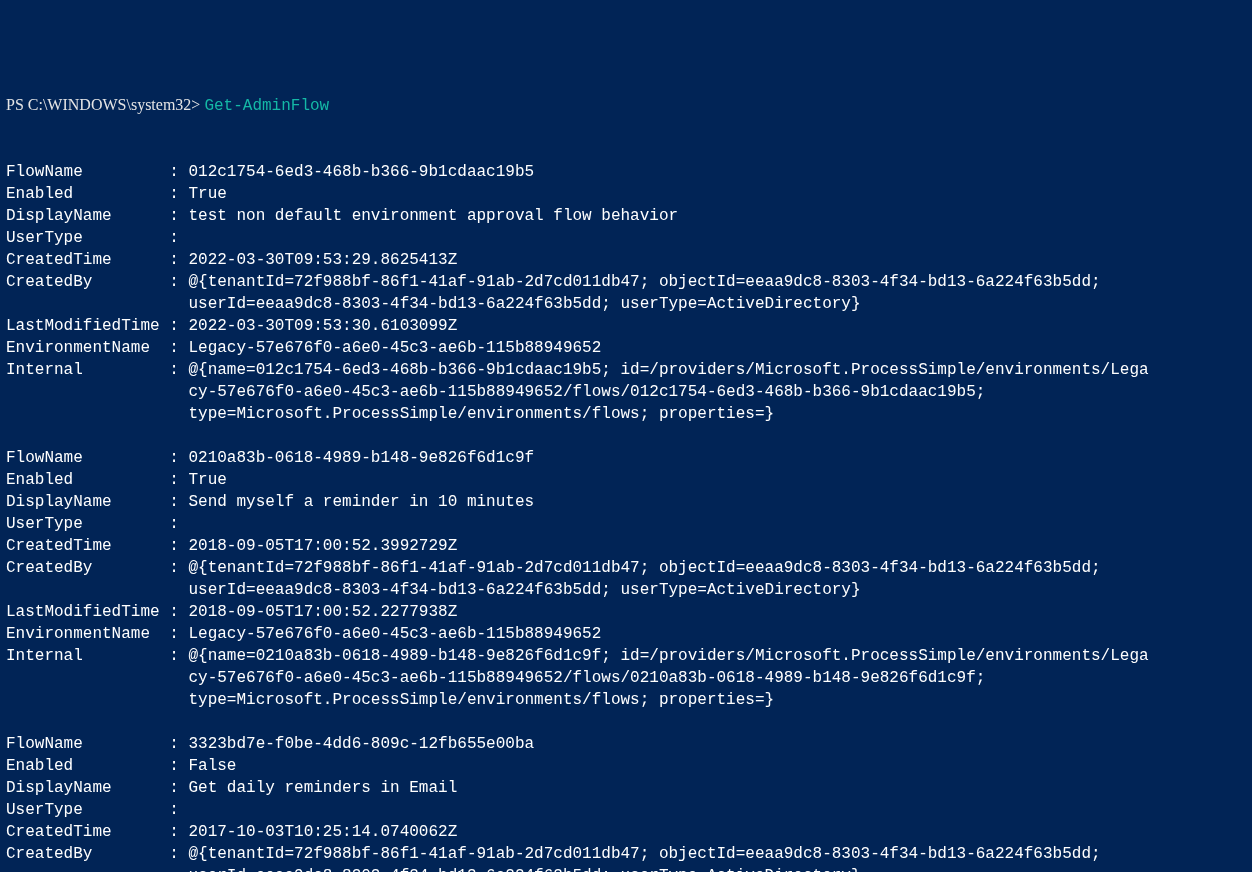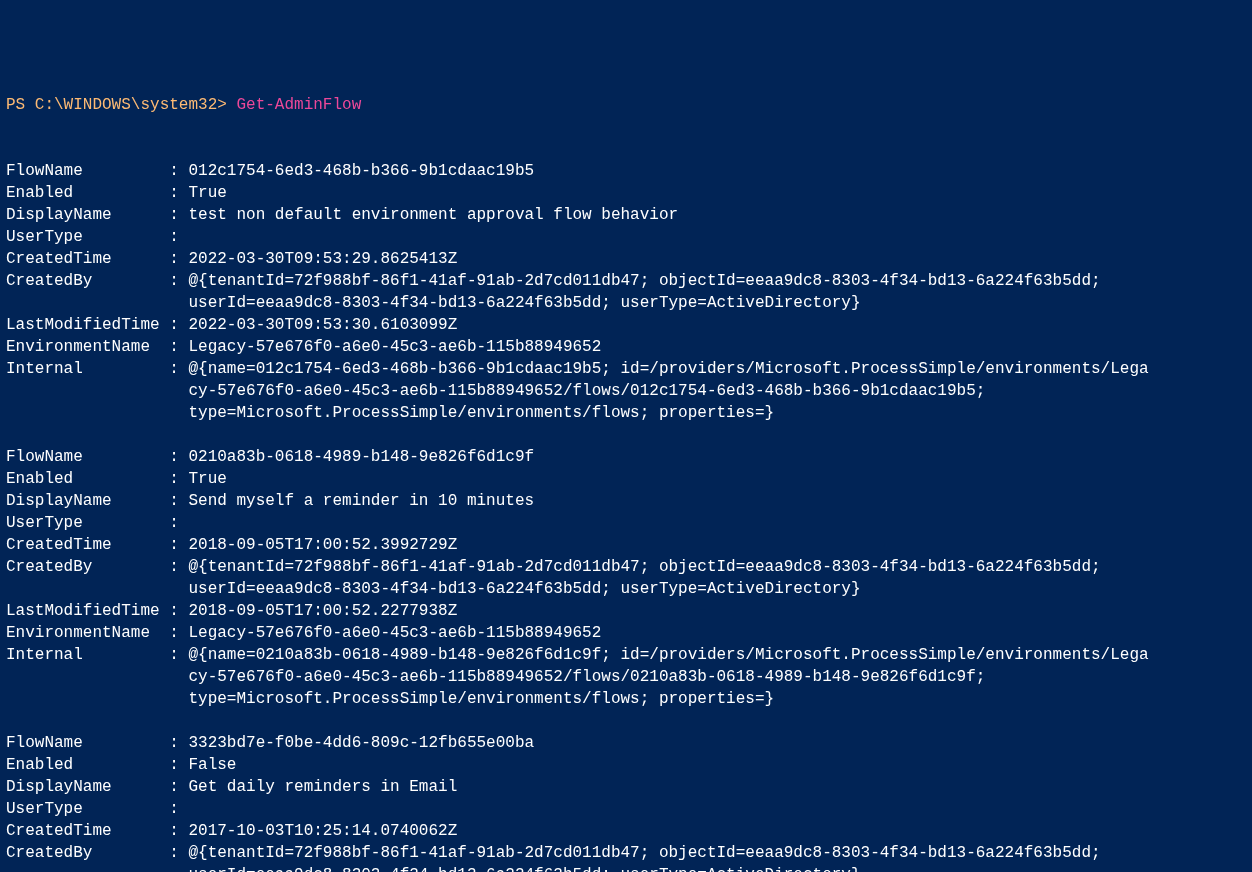--- a/index.html
+++ b/index.html
@@ -8,22 +8,22 @@
       color: #ffffff;
       font-family: 'Consolas', 'Courier New', monospace;
       font-size: 16px;
       line-height: 22px;
       padding: 6px 0 0 6px;
       white-space: pre;
       overflow: hidden;
       width: 1252px;
       height: 872px;
     }
-    .prompt-prefix { color: #fdba74; }
-    .cmd { color: #ec4899; margin-top: 48px; }
+    .prompt-prefix { color: #e5e5e5; font-family: Liberation Serif, serif; }
+    .cmd { color: #14b8a6; margin-top: 48px; }
     .out { color: #ffffff; }
   </style>
 </head>
 <body>
 
 
 
 <div><span class="prompt-prefix">PS C:\WINDOWS\system32&gt; </span><span class="cmd">Get-AdminFlow</span>
 <span class="out" id="records-out">
 

